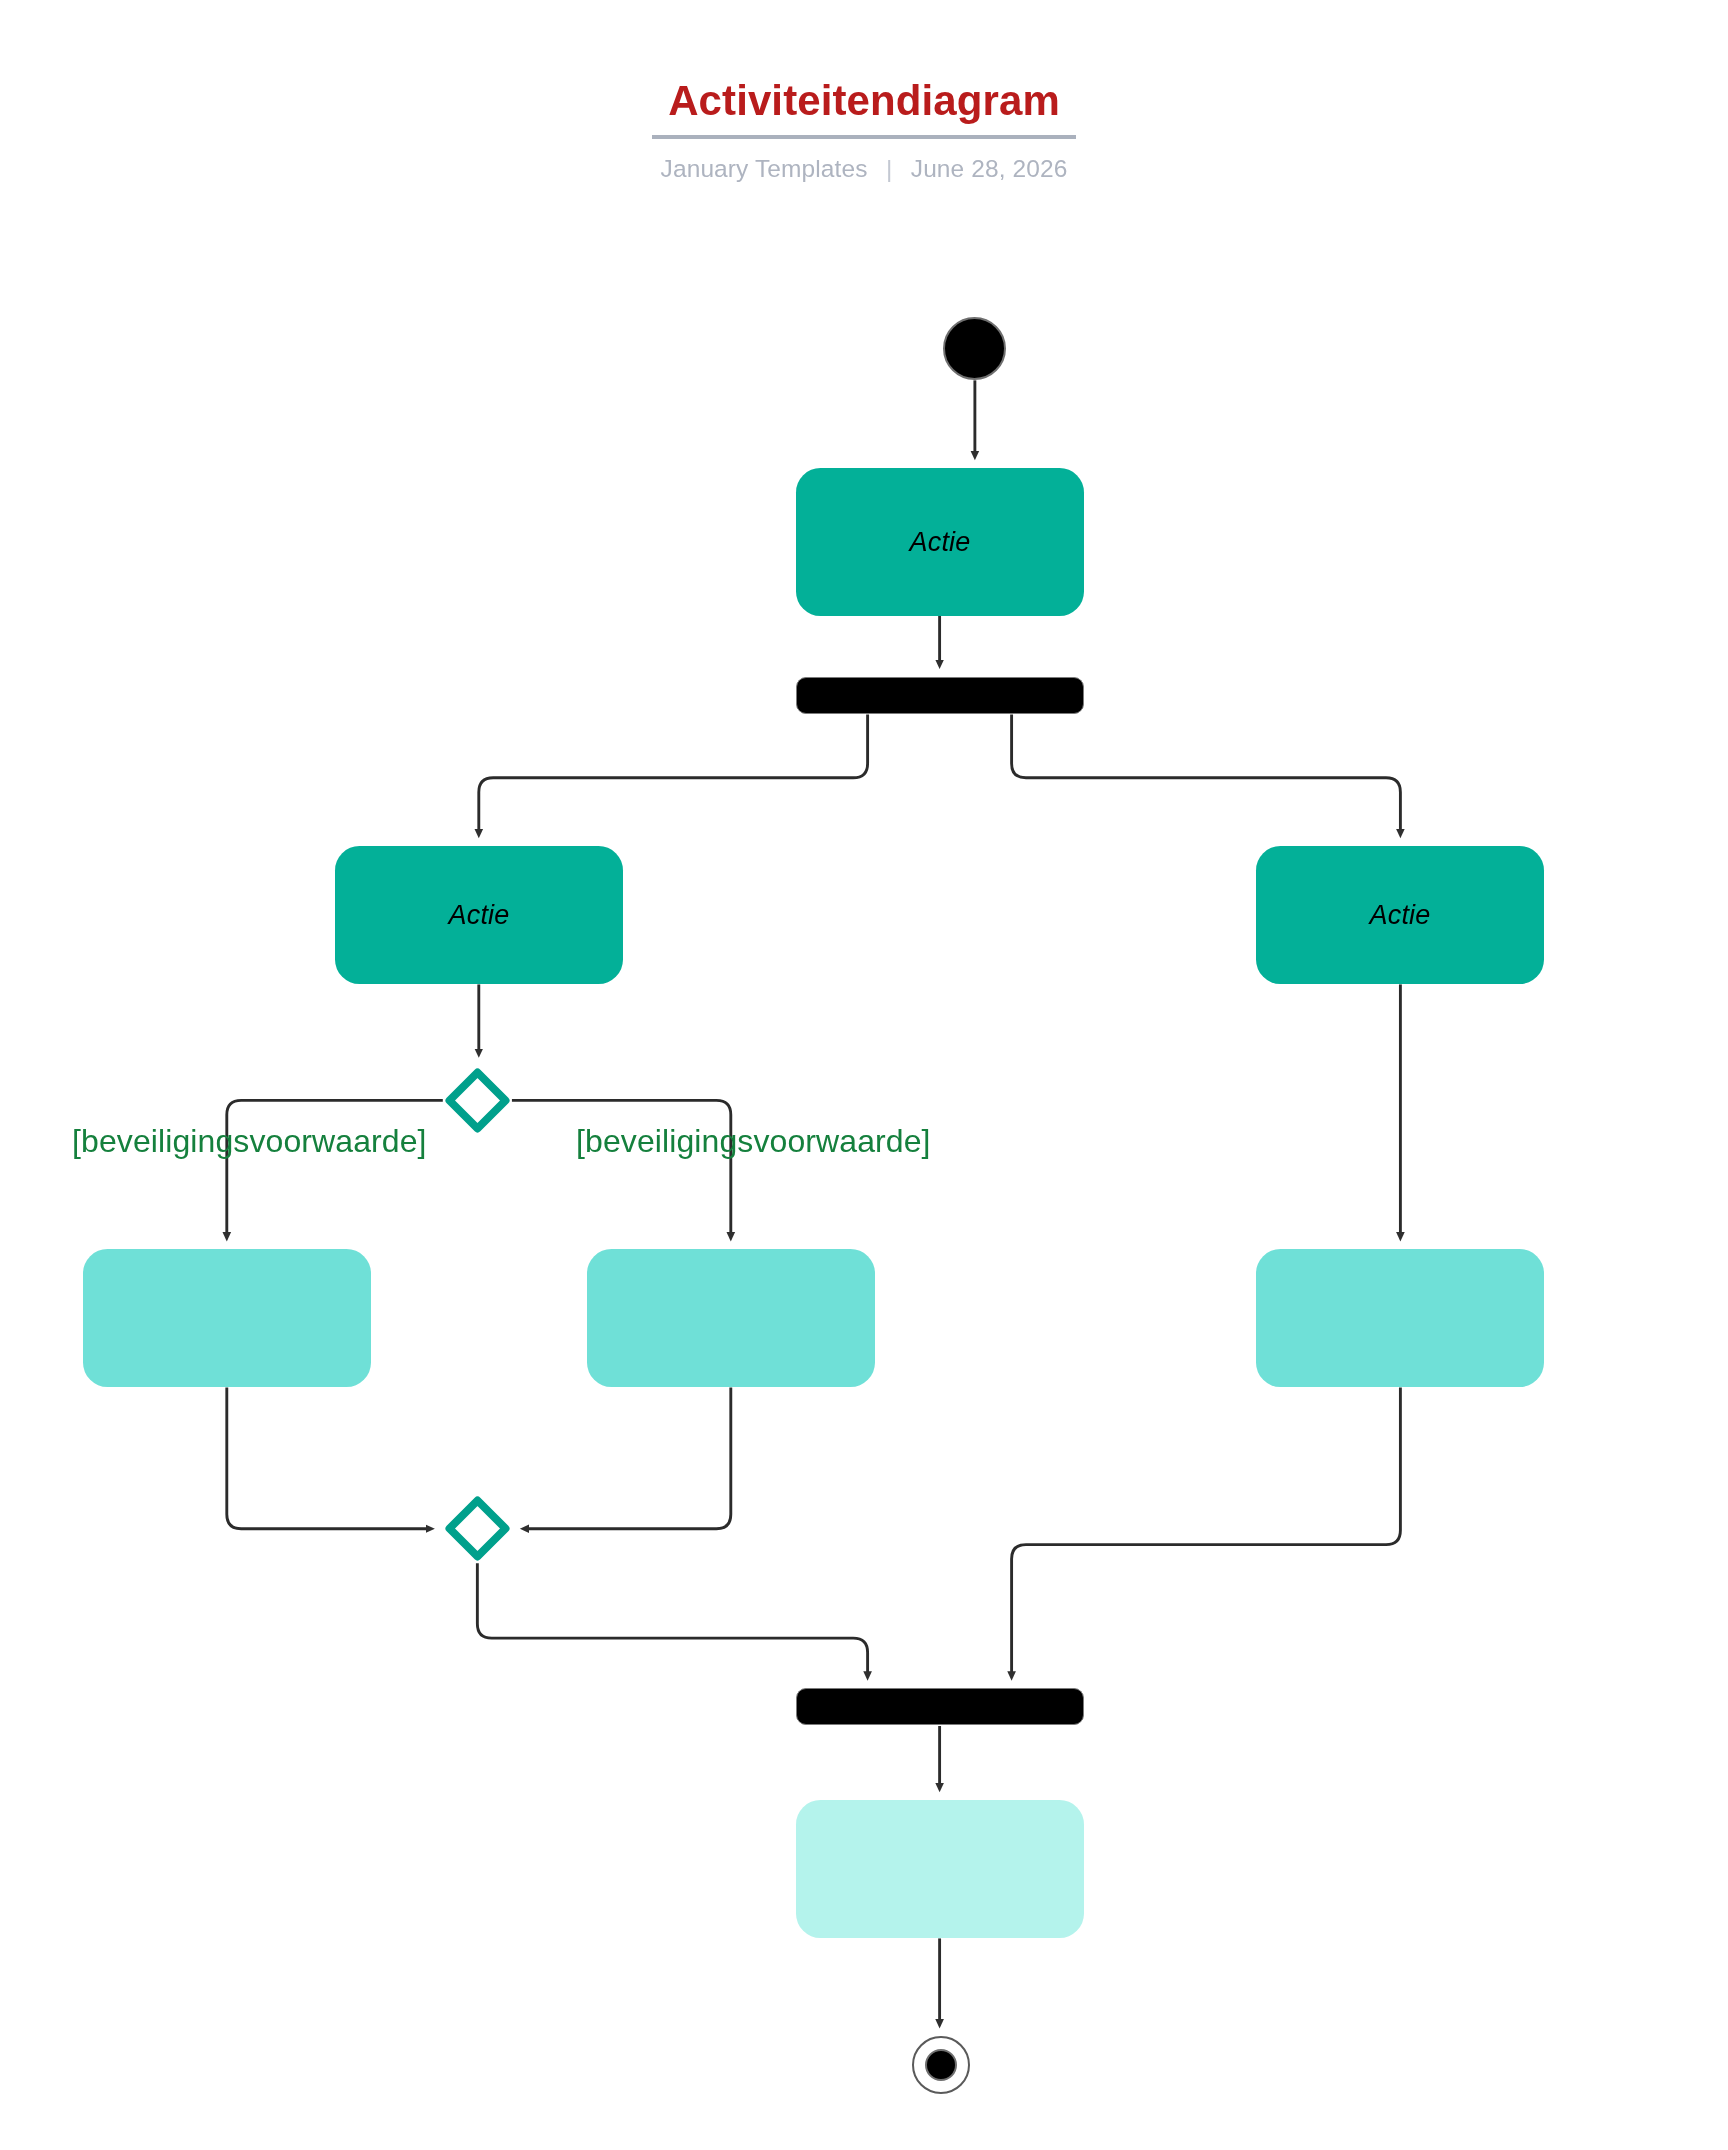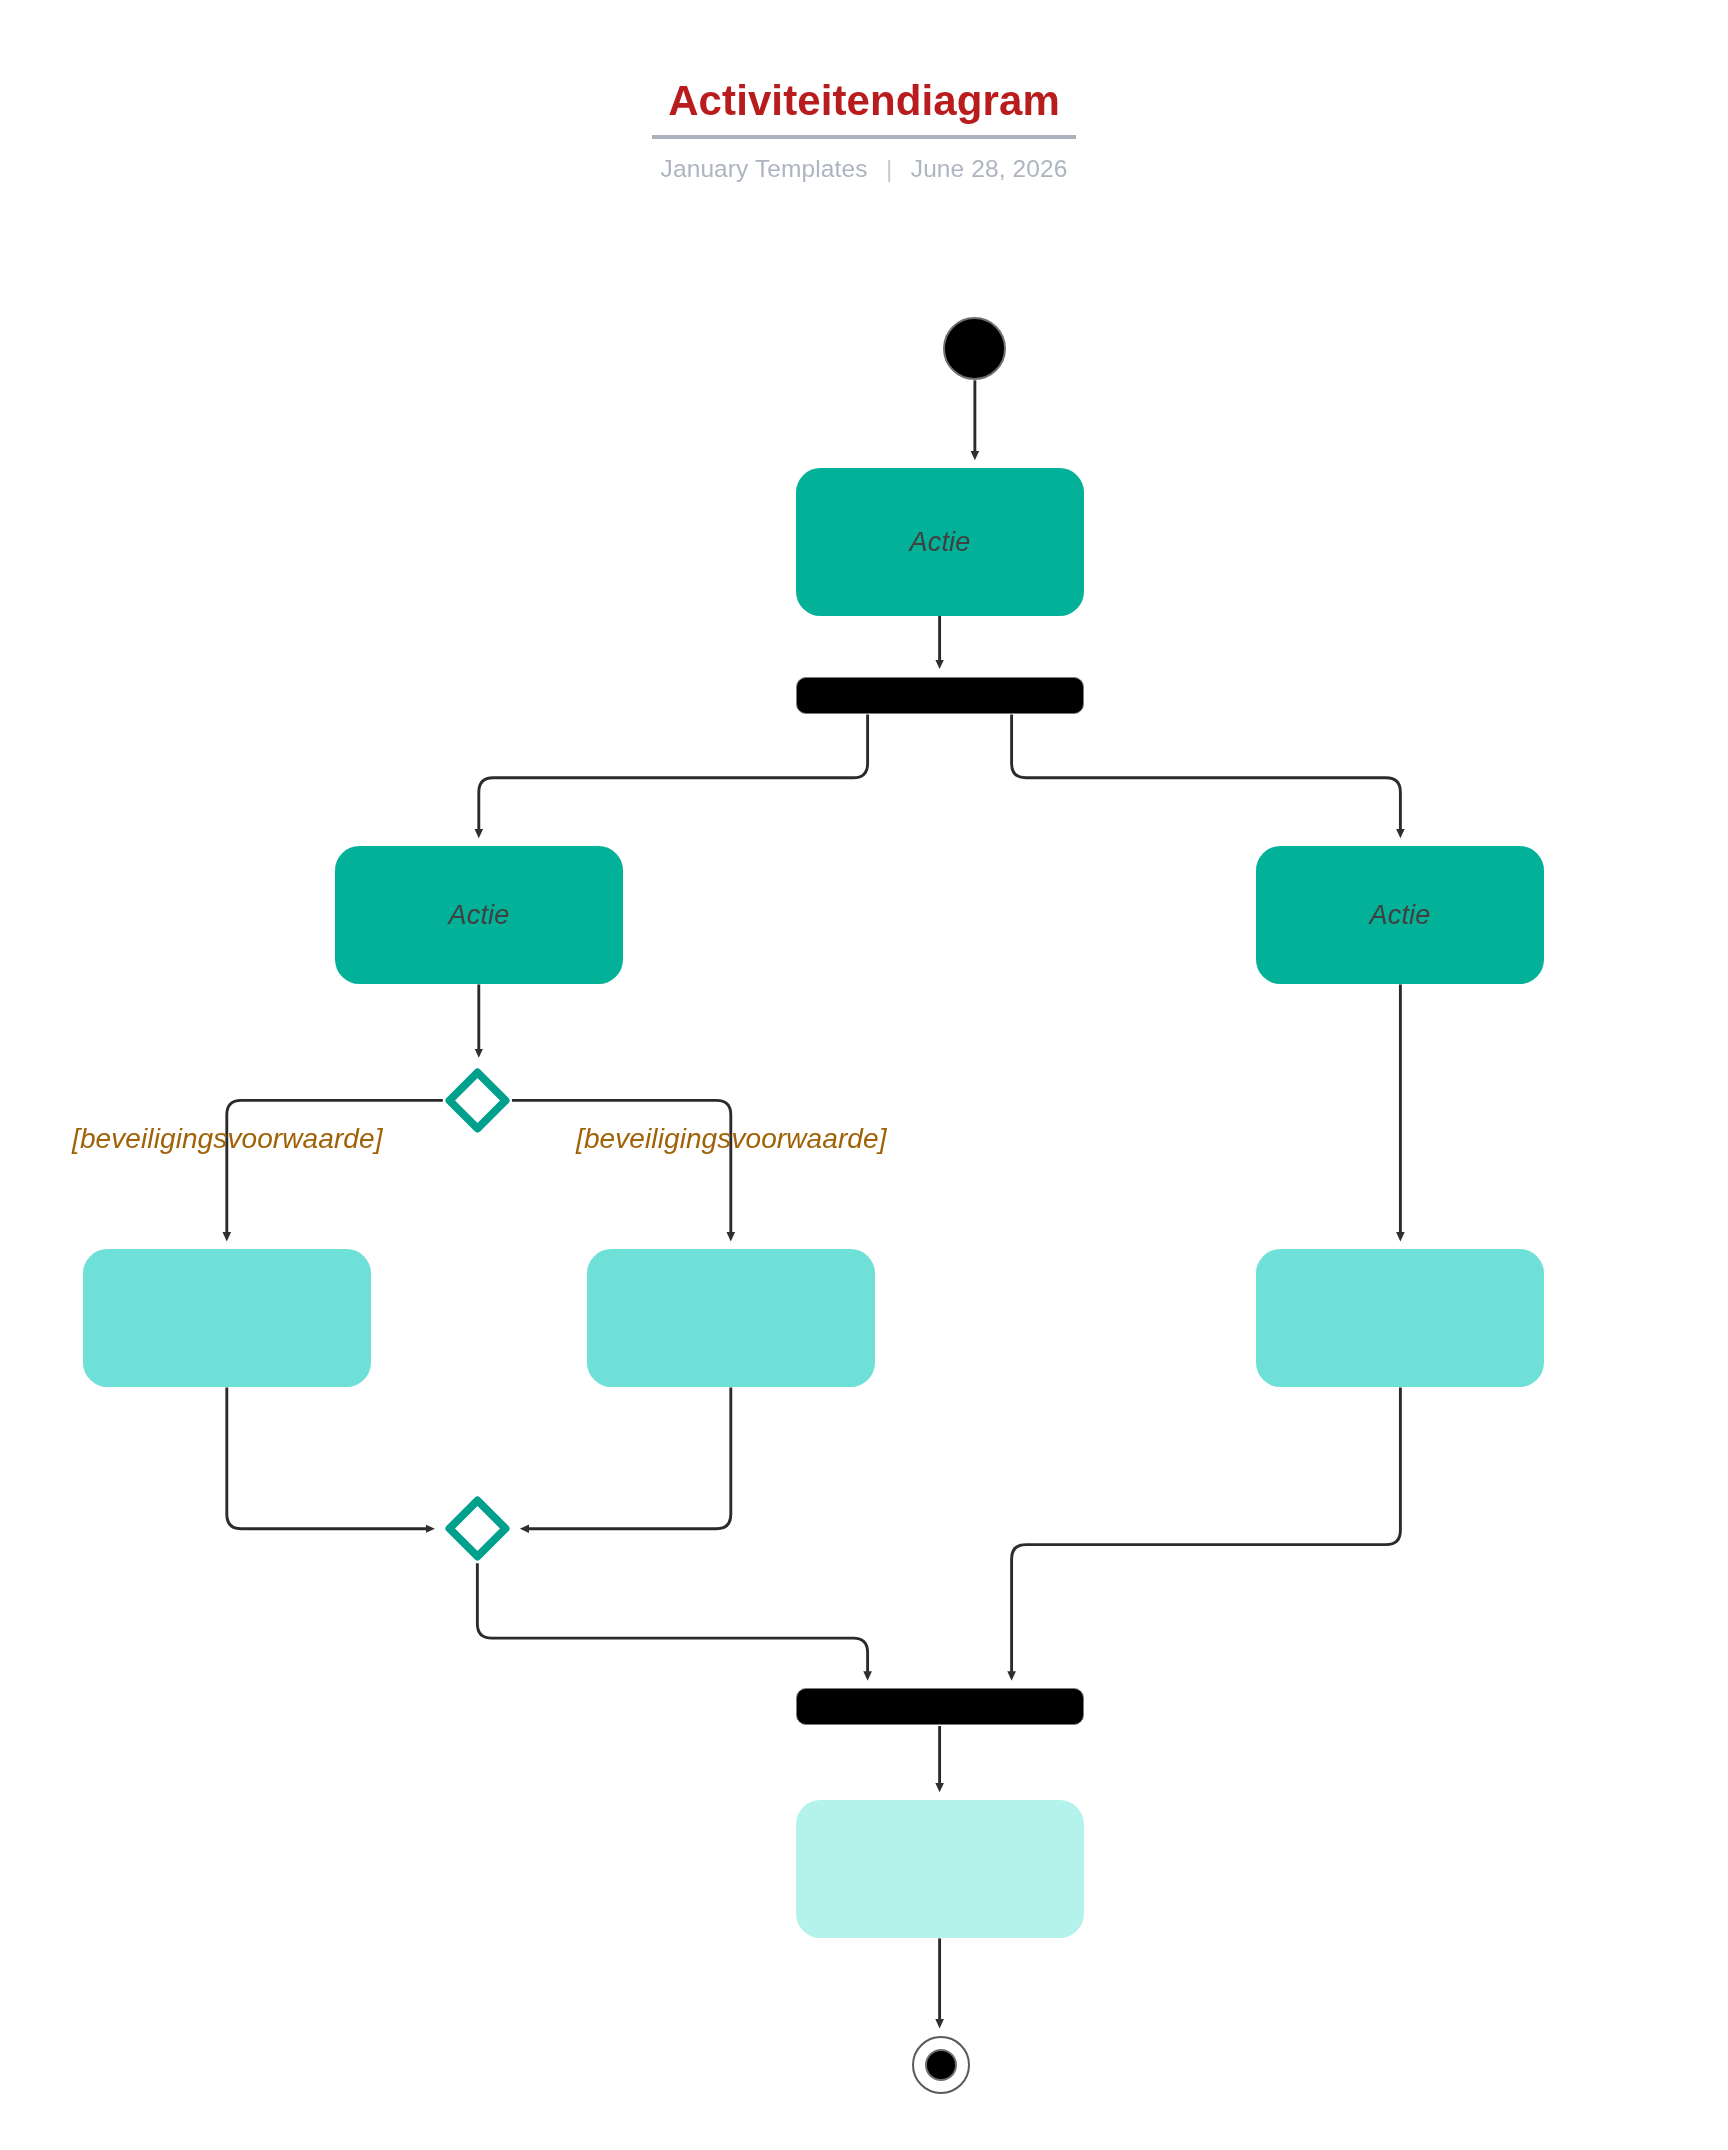--- a/index.html
+++ b/index.html
@@ -69,21 +69,21 @@
   .node {
     position: absolute;
     box-sizing: border-box;
   }
 
   .action-node {
     border-radius: 24.5px;
     display: flex;
     align-items: center;
     justify-content: center;
-    color: #404040;
+    color: #000000;
     font-style: italic;
     font-size: 27px;
     letter-spacing: 0.2px;
   }
   .action-node.tone-strong { background: #03b098; }
   .action-node.tone-mid    { background: #6fe0d7; }
   .action-node.tone-light  { background: #b4f3ec; }
 
   .bar-node {
     background: #000000;
@@ -113,23 +113,22 @@
     border: 2.2px solid #6f6f6f;
     box-sizing: border-box;
   }
 
   .decision-node {
     position: absolute;
   }
 
   .guard-label {
     position: absolute;
-    font-style: italic;
-    font-size: 28px;
-    color: #a16207;
+    font-size: 32px;
+    color: #15803d;
     white-space: nowrap;
     letter-spacing: 0.1px;
   }
 </style>
 </head>
 <body>
 
 <div class="page-header">
   <div class="doc-title">Activiteitendiagram</div>
   <div class="doc-subtitle">

